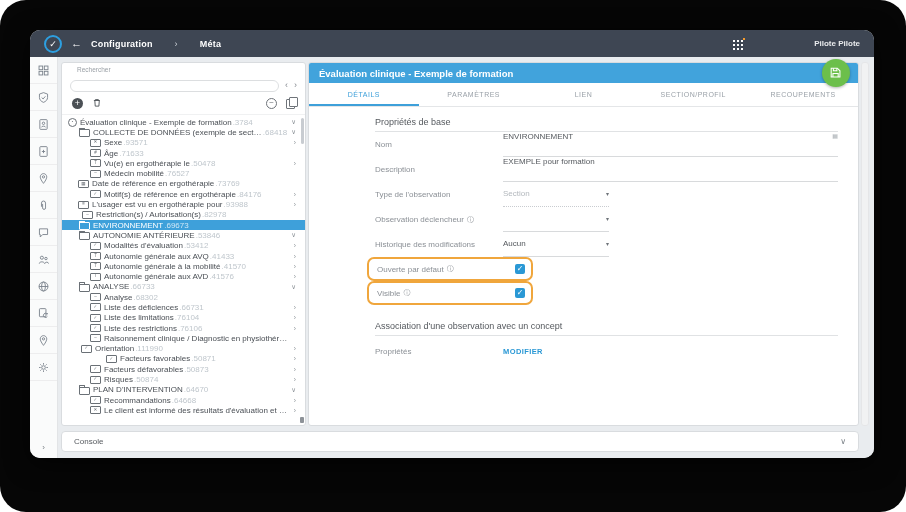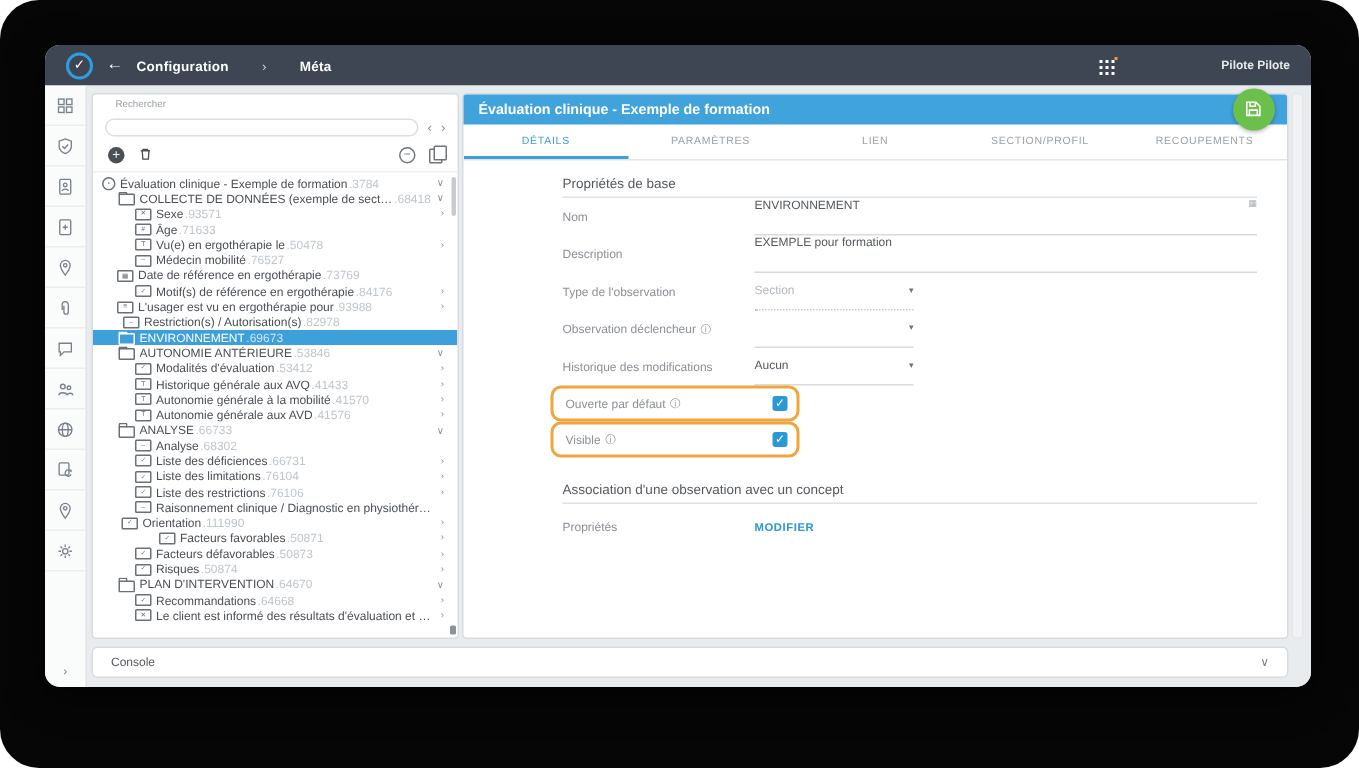--- a/index.html
+++ b/index.html
@@ -334,21 +334,21 @@
                 <span class="tchev">∨</span>
               </div>
               <div class="trow" style="padding-left:28px">
                 <span class="ticon box">✓</span>
                 <span class="tlabel">Modalités d'évaluation</span>
                 <span class="tnum">.53412</span>
                 <span class="tchev">›</span>
               </div>
               <div class="trow" style="padding-left:28px">
                 <span class="ticon box">T</span>
-                <span class="tlabel">Historique générale aux AVQ</span>
+                <span class="tlabel">Autonomie générale aux AVQ</span>
                 <span class="tnum">.41433</span>
                 <span class="tchev">›</span>
               </div>
               <div class="trow" style="padding-left:28px">
                 <span class="ticon box">T</span>
                 <span class="tlabel">Autonomie générale à la mobilité</span>
                 <span class="tnum">.41570</span>
                 <span class="tchev">›</span>
               </div>
               <div class="trow" style="padding-left:28px">

